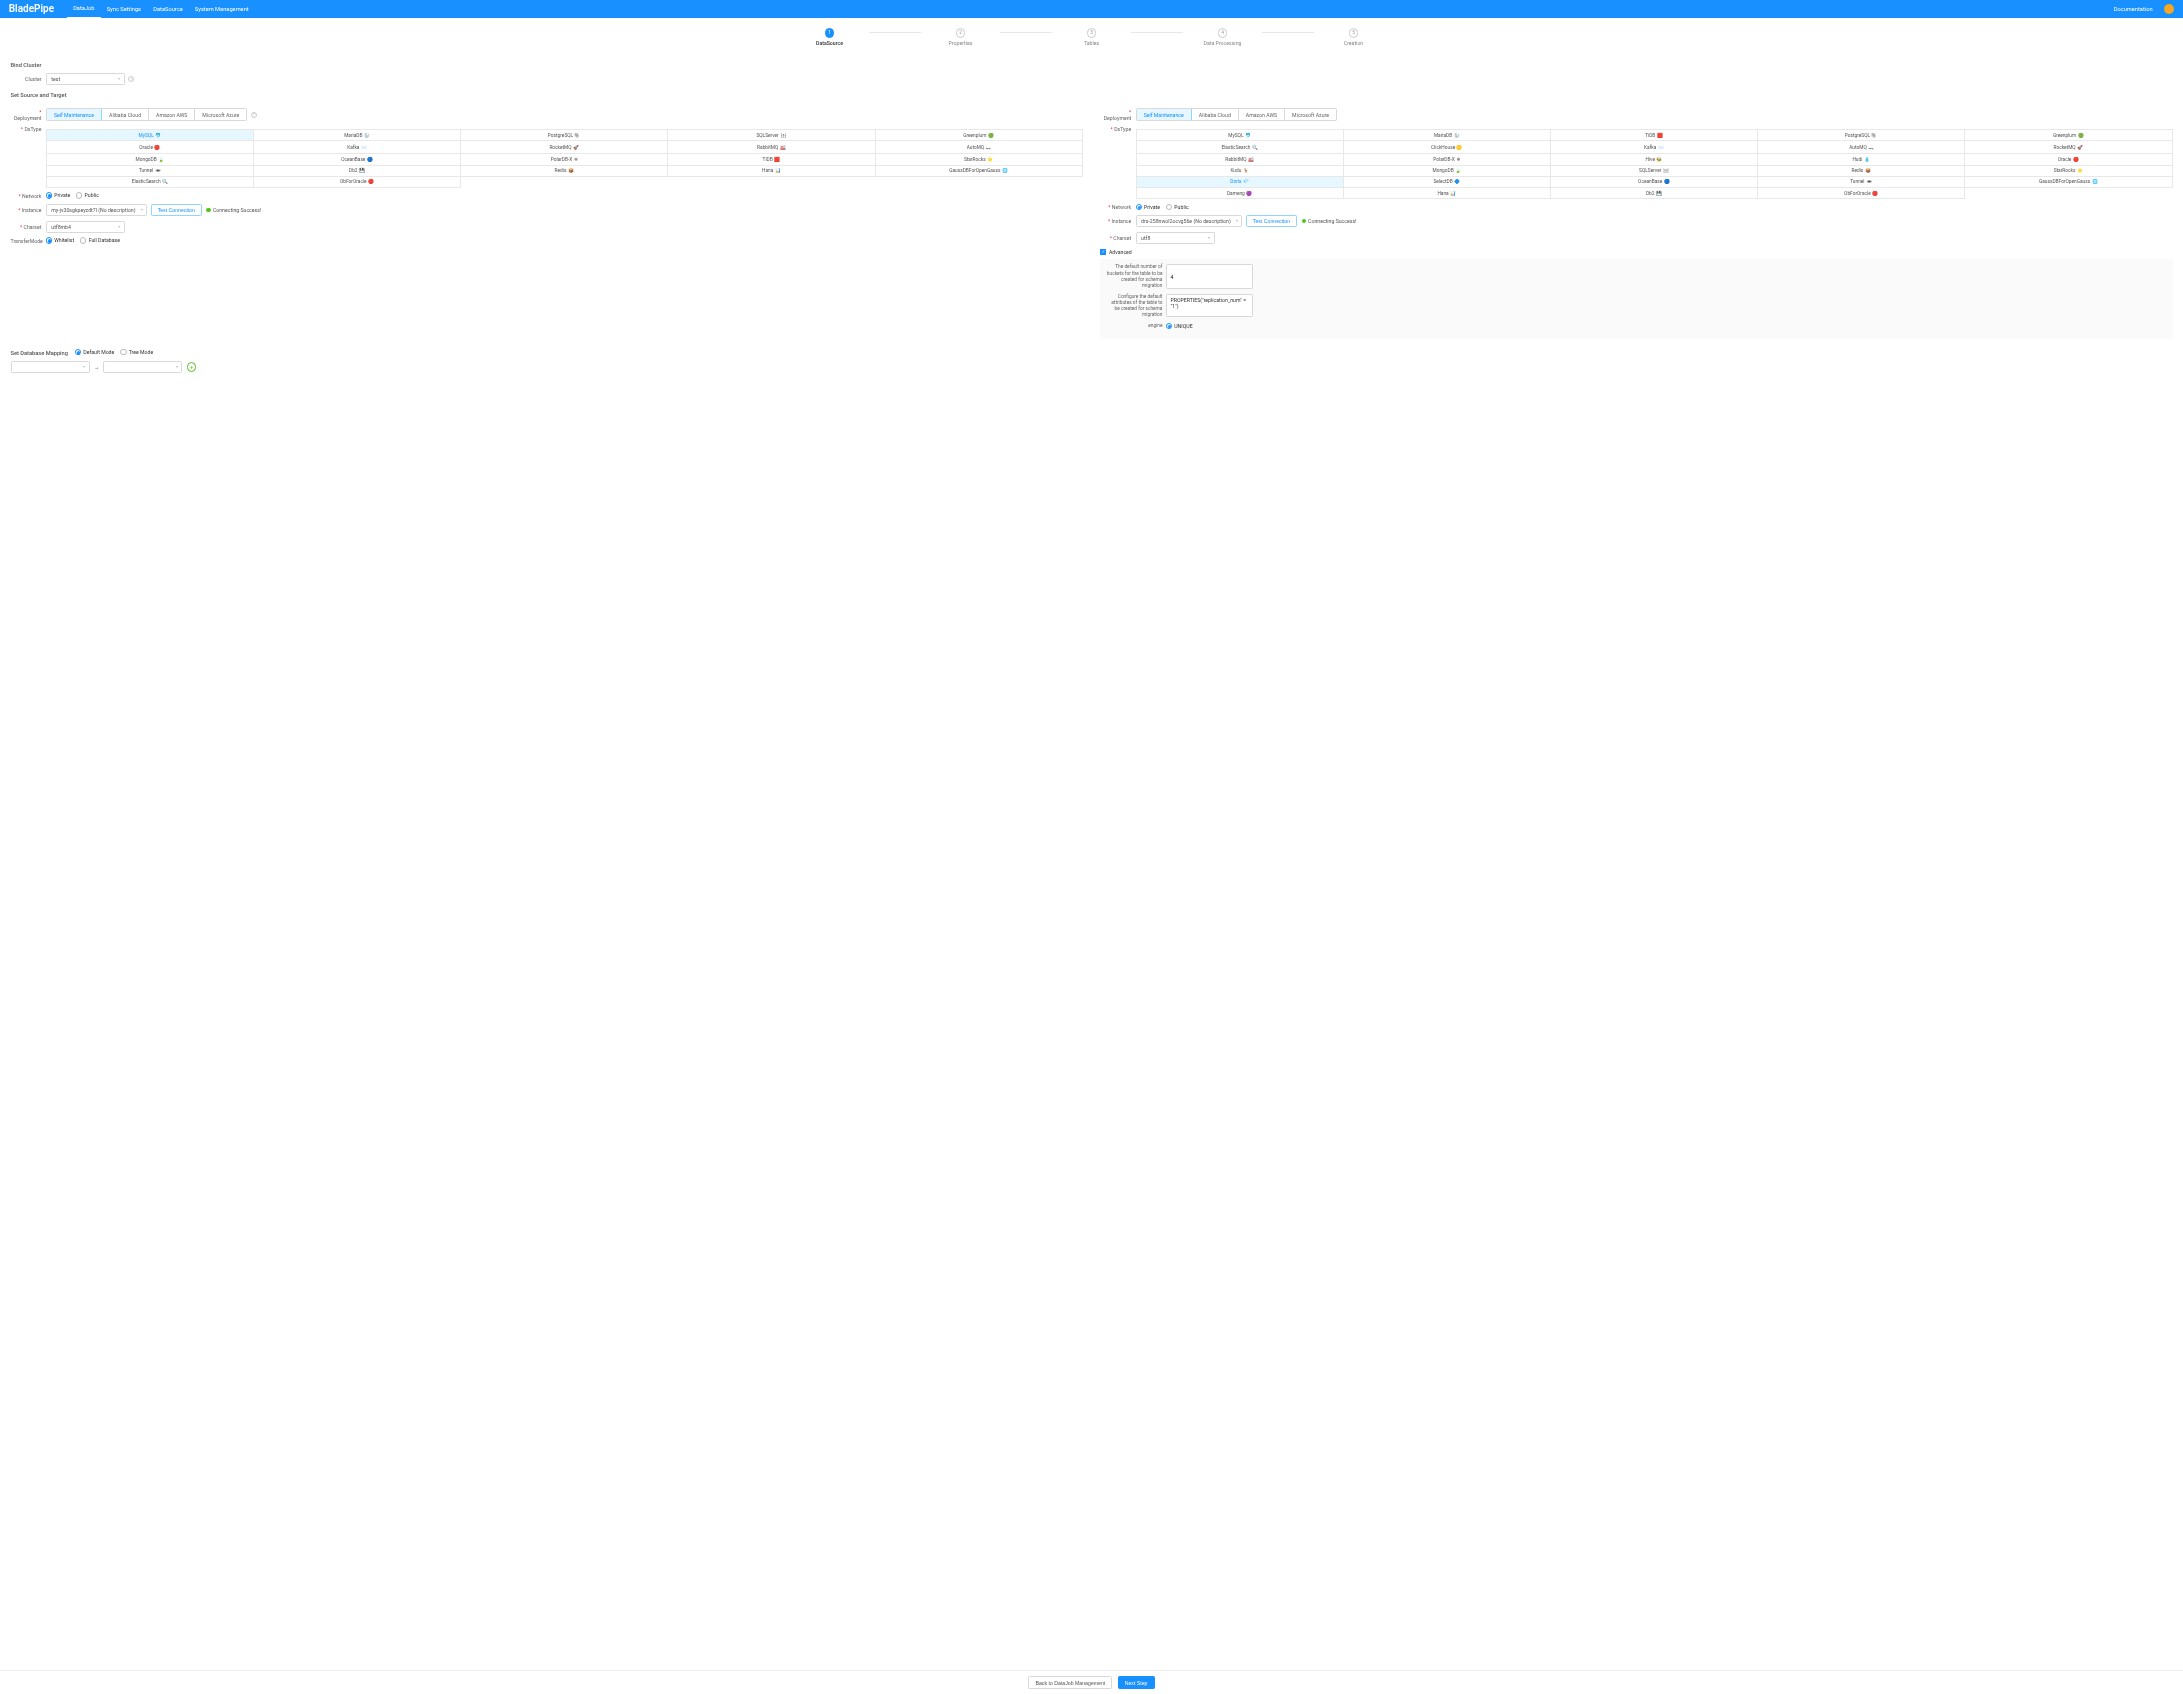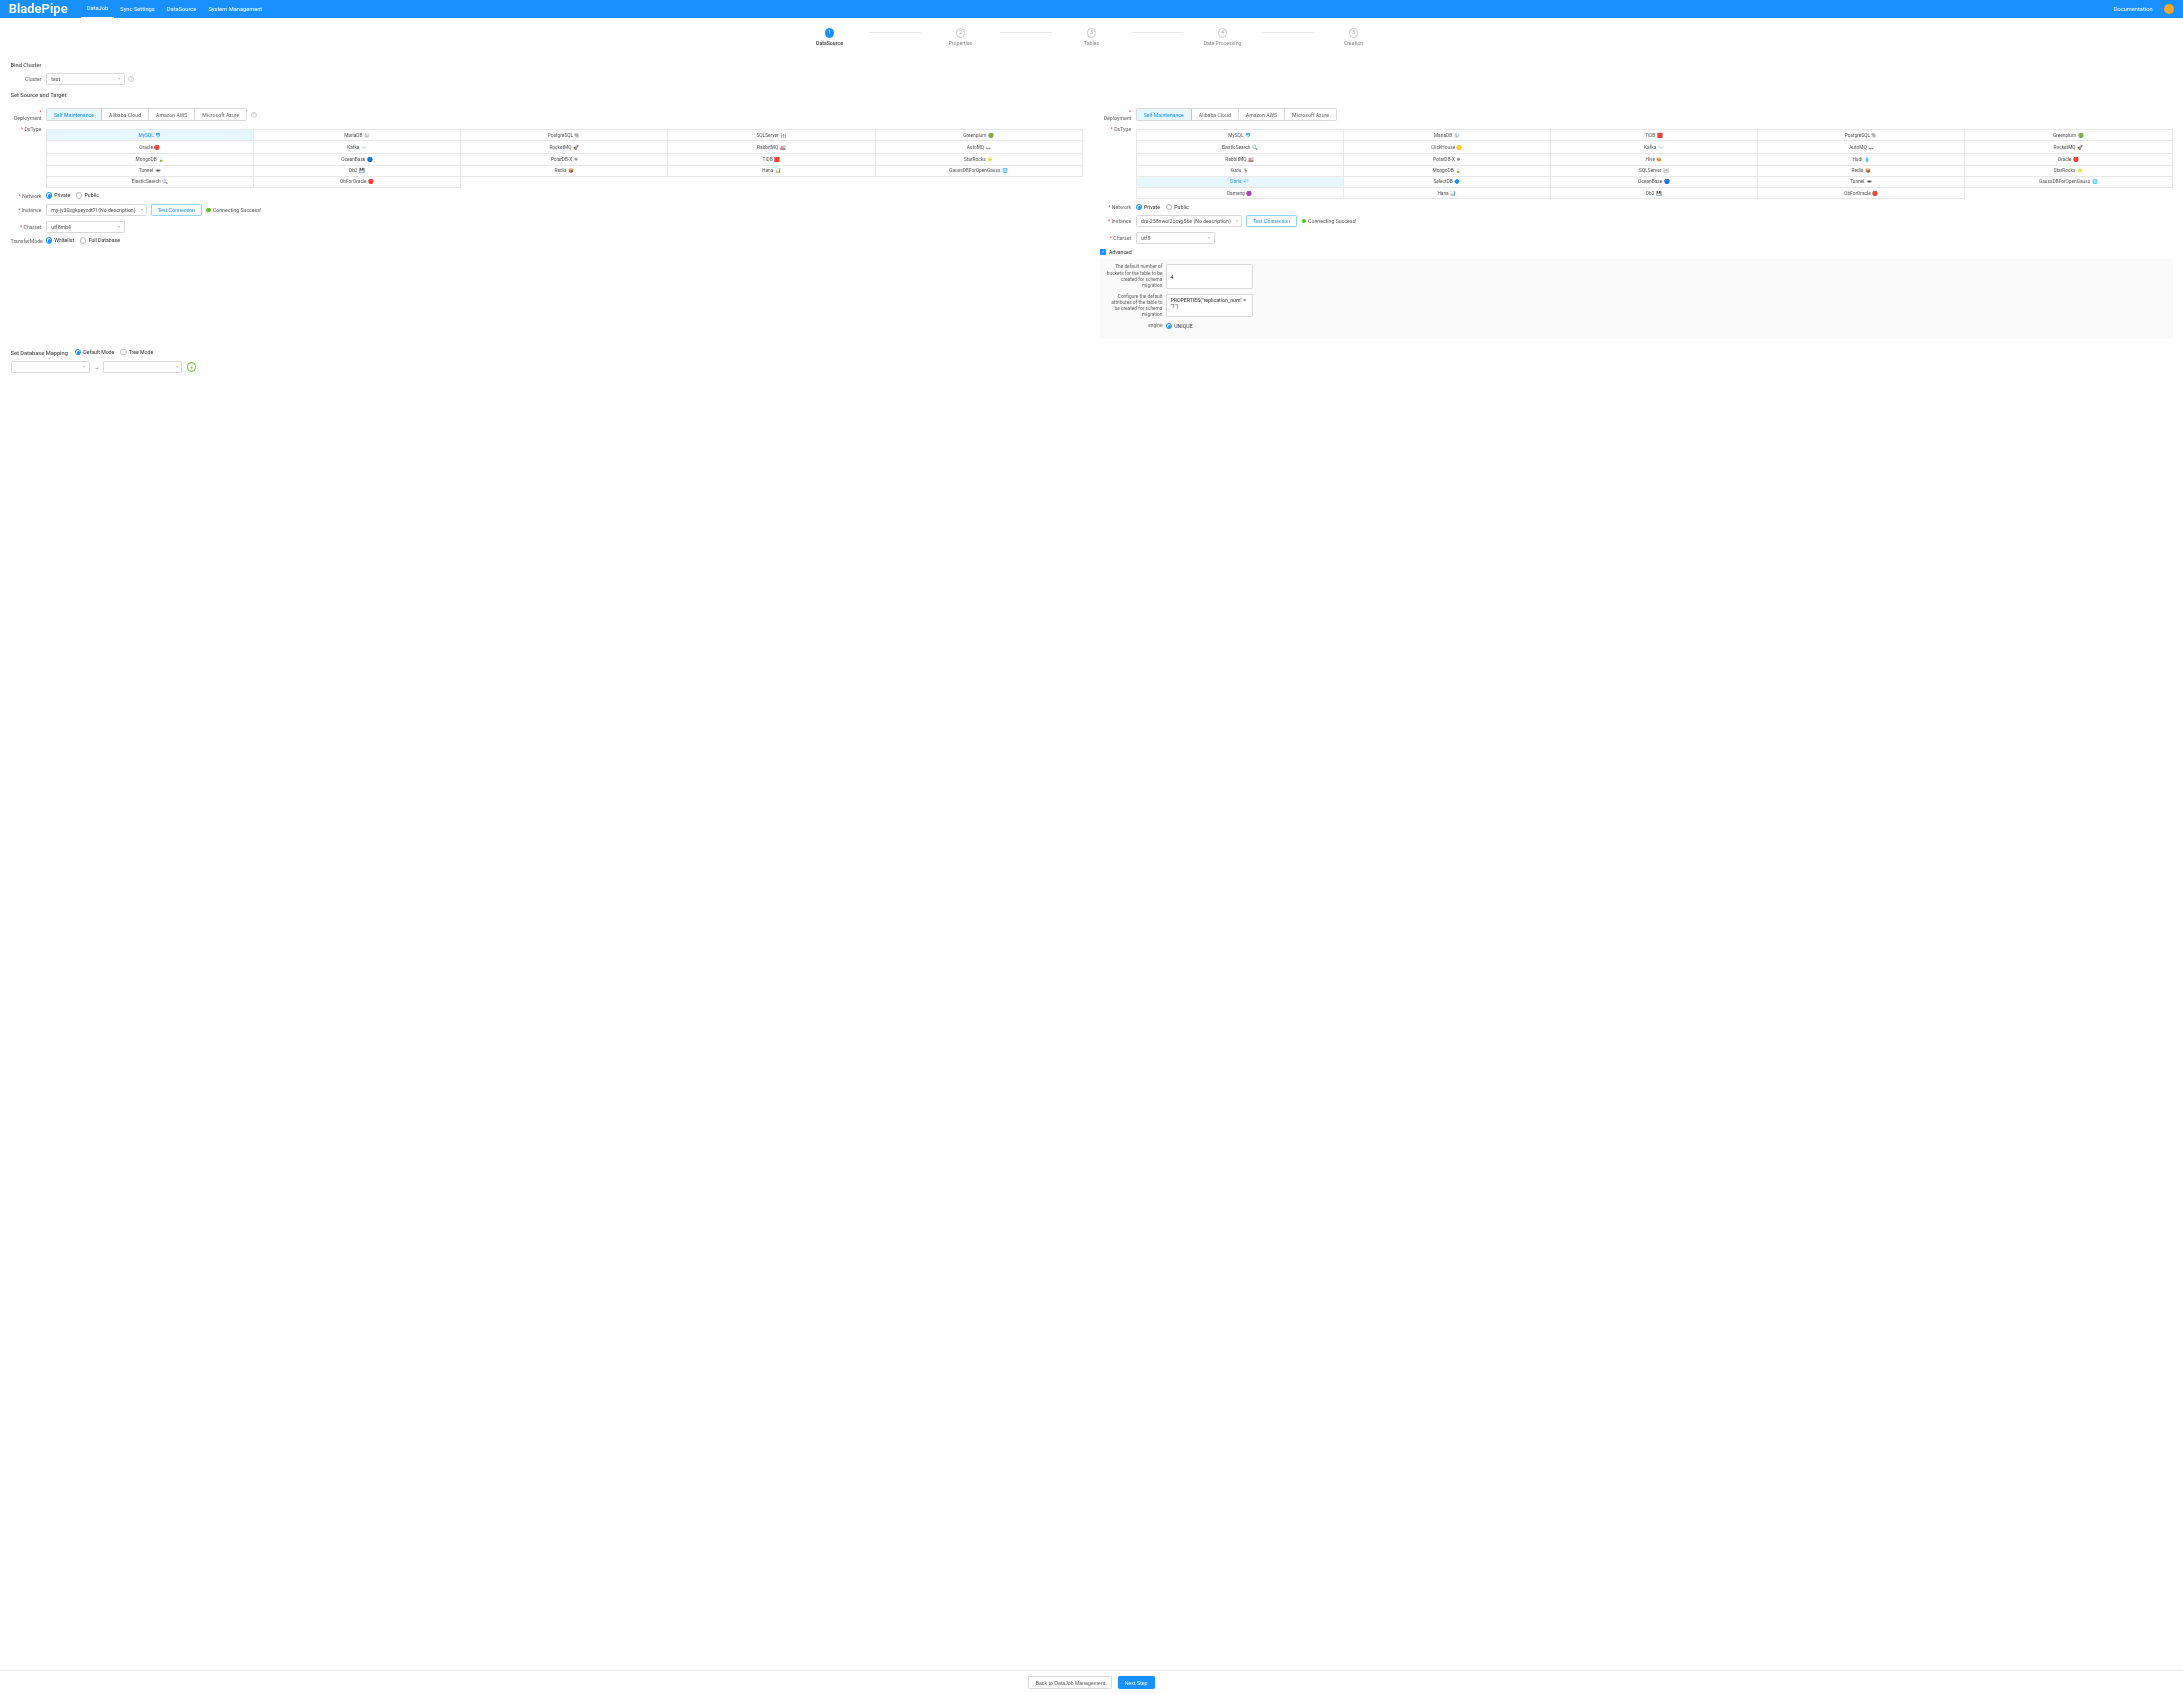--- a/index.html
+++ b/index.html
@@ -1,18 +1,18 @@
 <!DOCTYPE html>
 <html style="font-size:7px"><head>
 <meta charset="utf-8">
 <style>
 * { box-sizing: border-box; margin: 0; padding: 0; }
 body { font-family: -apple-system, BlinkMacSystemFont, "Segoe UI", Roboto, sans-serif; font-size: 5.2px; color: #333; background: #fff; }
 .top-nav { background: #1890ff; color: #fff; display: flex; align-items: center; padding: 0 8.7px; height: 17.5px; }
-.logo { font-size: 13px; font-weight: 600; margin-right: 13px; }
+.logo { font-size: 10px; font-weight: 600; margin-right: 13px; }
 .nav-item { padding: 0 6.1px; height: 17.5px; display: flex; align-items: center; cursor: pointer; font-size: 5.7px; }
 .nav-item.active { border-bottom: 1.3px solid #fff; }
 .nav-right { margin-left: auto; display: flex; align-items: center; }
 .avatar { width: 10.5px; height: 10.5px; border-radius: 50%; background: #f5a623; margin-left: 5.2px; }
 .steps { display: flex; justify-content: center; align-items: center; padding: 10.5px 0 3.5px; }
 .step { display: flex; flex-direction: column; align-items: center; width: 79px; }
 .step-circle { width: 9.6px; height: 9.6px; border-radius: 50%; border: 0.4px solid #ccc; background: #fff; color: #999; display: flex; align-items: center; justify-content: center; font-size: 4.8px; margin-bottom: 2.6px; }
 .step.active .step-circle { background: #1890ff; border-color: #1890ff; color: #fff; }
 .step-label { font-size: 5.2px; color: #888; }
 .step.active .step-label { color: #333; font-weight: 500; }

